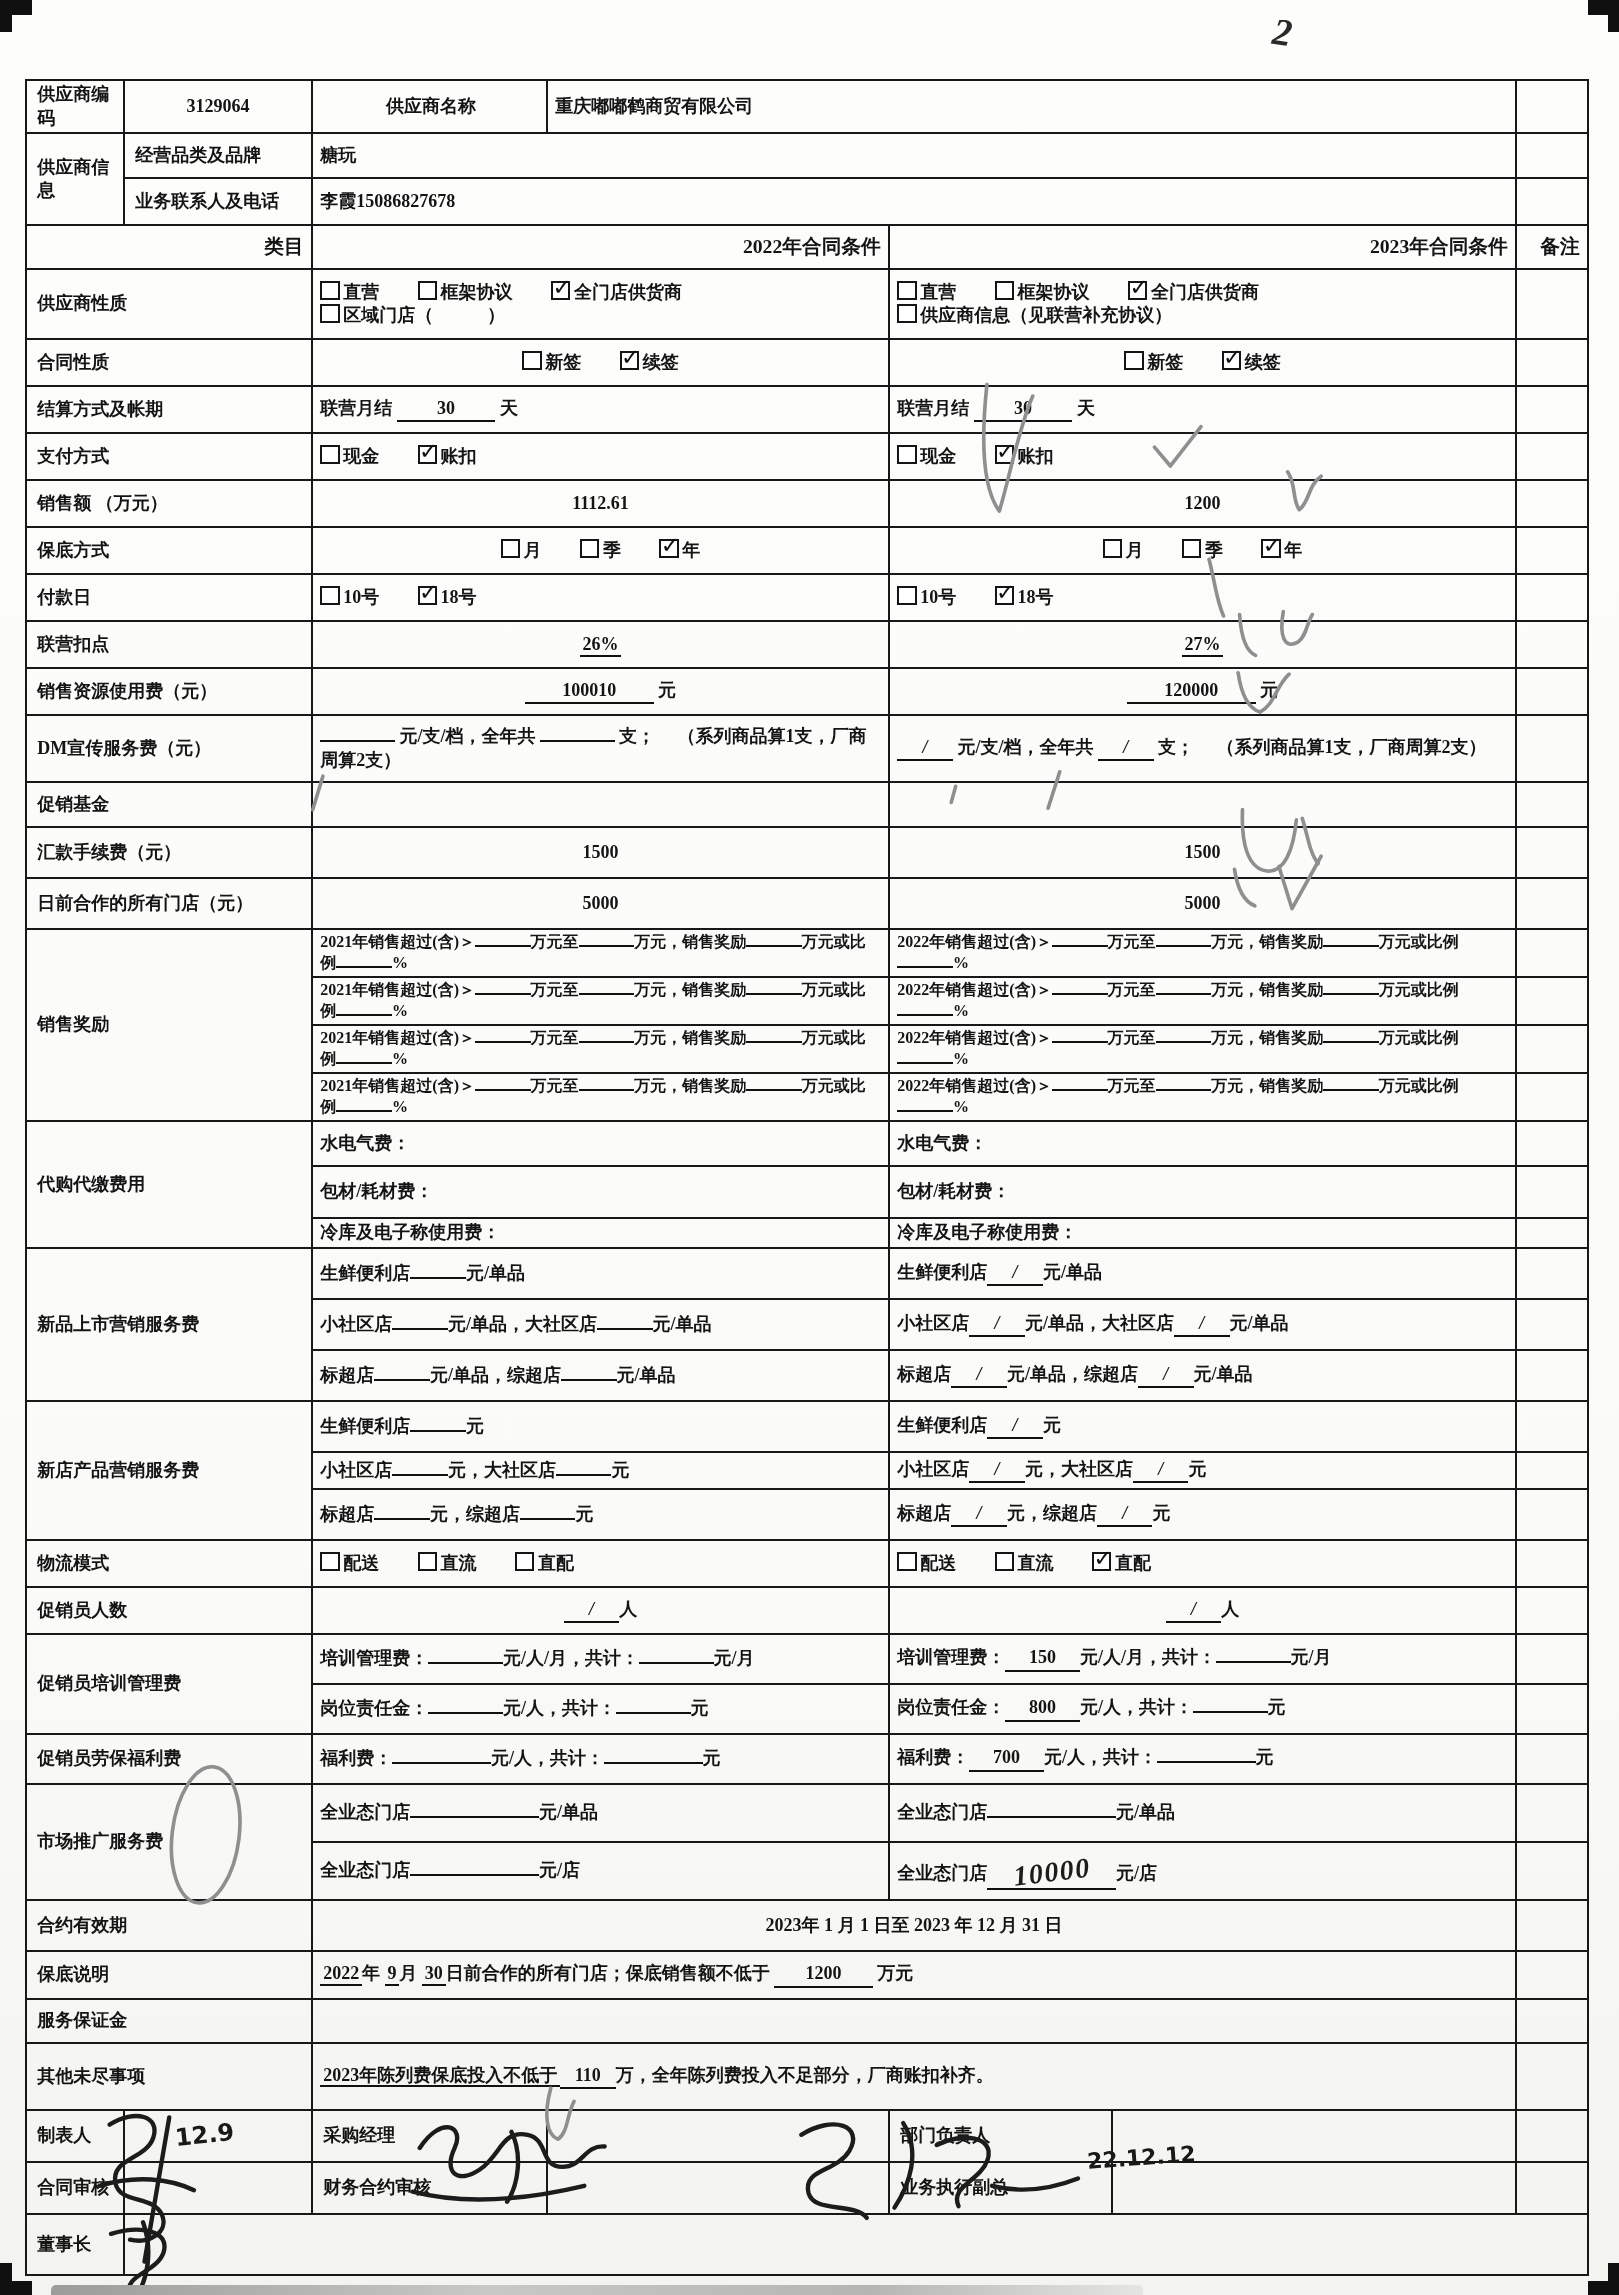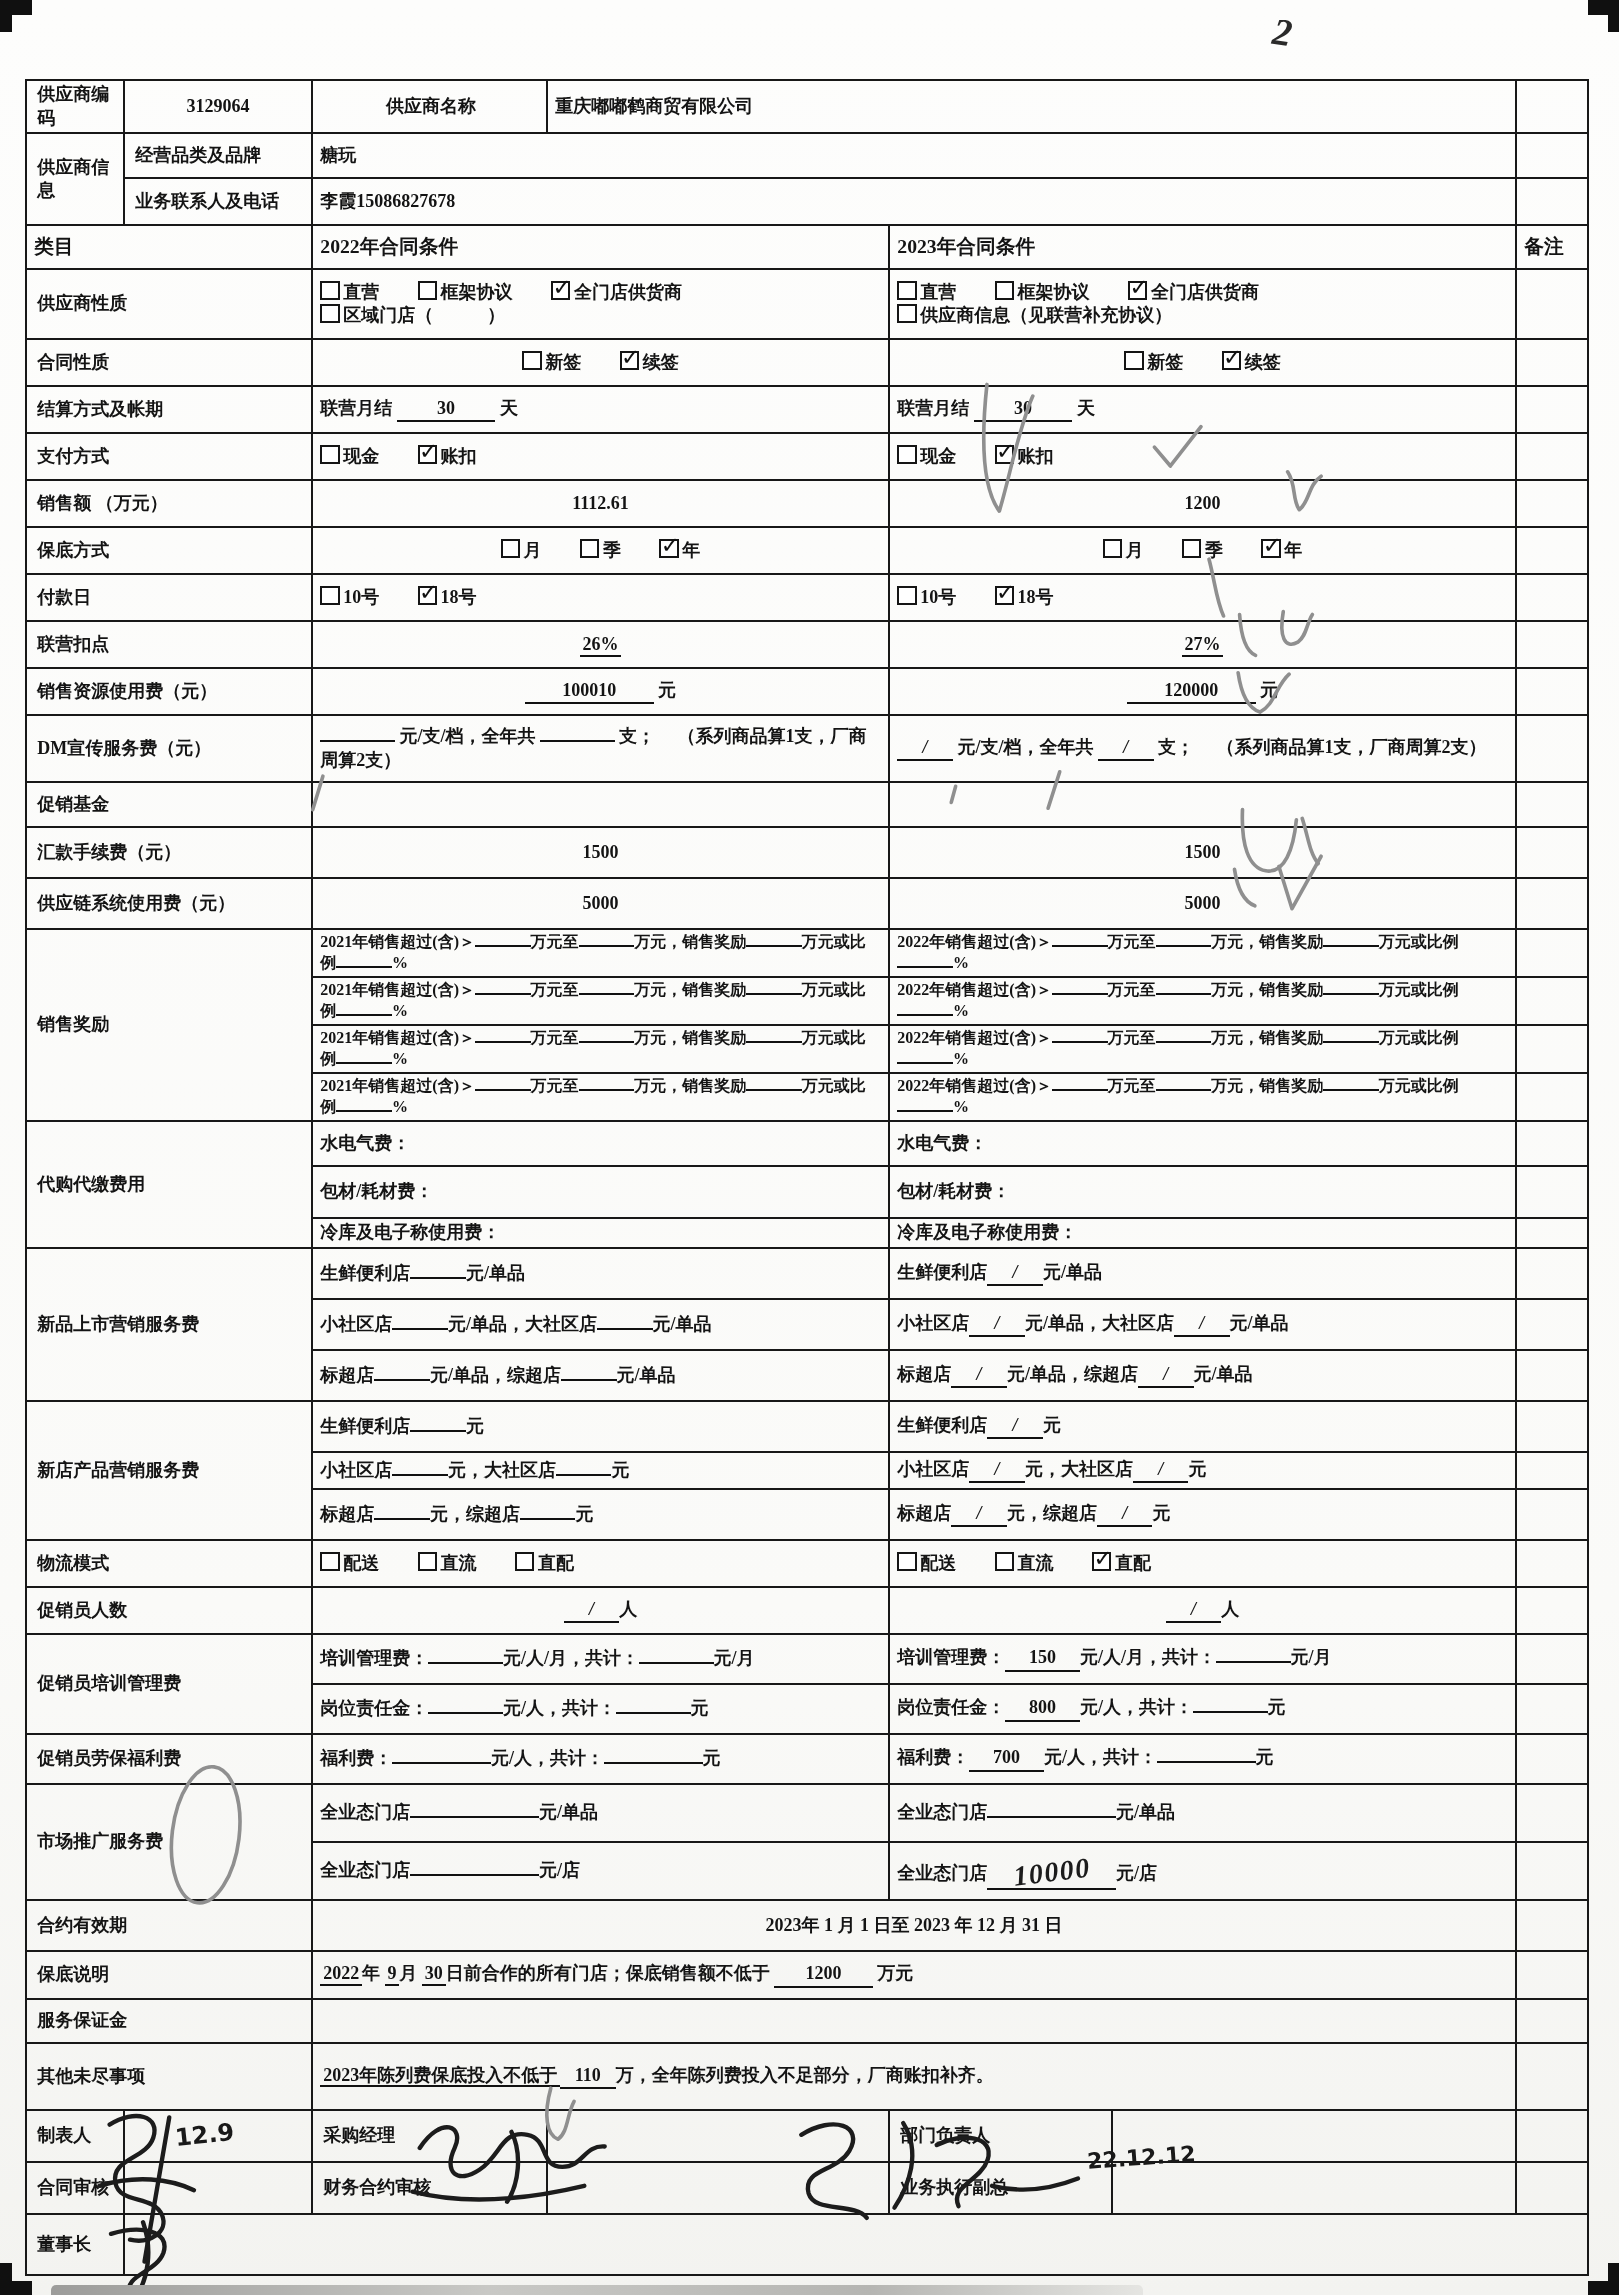--- a/index.html
+++ b/index.html
@@ -35,21 +35,21 @@
     border-collapse:collapse;table-layout:fixed;
   }
   td{
     border:2.2px solid #181818;
     font-size:18px;line-height:1.3;
     padding:2.2px 7.3px;vertical-align:middle;overflow:hidden;
     font-weight:600;
   }
   td.lab{font-weight:bold;padding-left:10.2px;}
   td.c{text-align:center;}
-  td.head{text-align:left;font-weight:bold;font-size:19.7px;}
+  td.head{text-align:right;font-weight:bold;font-size:19.7px;}
   .opt{margin-right:34px;white-space:nowrap;}
   .opt:last-child{margin-right:0;}
   .cb{
     display:inline-block;width:15.3px;height:15.3px;border:2.2px solid #151515;
     vertical-align:-2.2px;margin-right:3.6px;position:relative;background:#fff;
   }
   .cb.on::after{
     content:"✓";position:absolute;left:-0.7px;top:-9.5px;
     font-size:22.6px;font-weight:bold;color:#111;
     font-family:"DejaVu Sans",sans-serif;
@@ -265,21 +265,21 @@
     </tr>
 
     <tr style="height:51px">
       <td class="lab" colspan="2">汇款手续费（元）</td>
       <td class="c" colspan="2">1500</td>
       <td class="c" colspan="2">1500</td>
       <td></td>
     </tr>
 
     <tr style="height:51px">
-      <td class="lab" colspan="2">供应链系统使用费（元）</td>
+      <td class="lab" colspan="2">日前合作的所有门店（元）</td>
       <td class="c" colspan="2">5000</td>
       <td class="c" colspan="2">5000</td>
       <td></td>
     </tr>
 
     <tr style="height:48px">
       <td class="lab" colspan="2" rowspan="4">销售奖励</td>
       <td colspan="2" style="font-size:16px">
         <span>2021年销售超过(含)＞</span><span class="bl w60"></span><span>万元至</span><span class="bl w60"></span><span>万元，销售奖励</span><span class="bl w60"></span><span>万元或比例</span><span class="bl w60"></span><span>%</span>
       </td>

